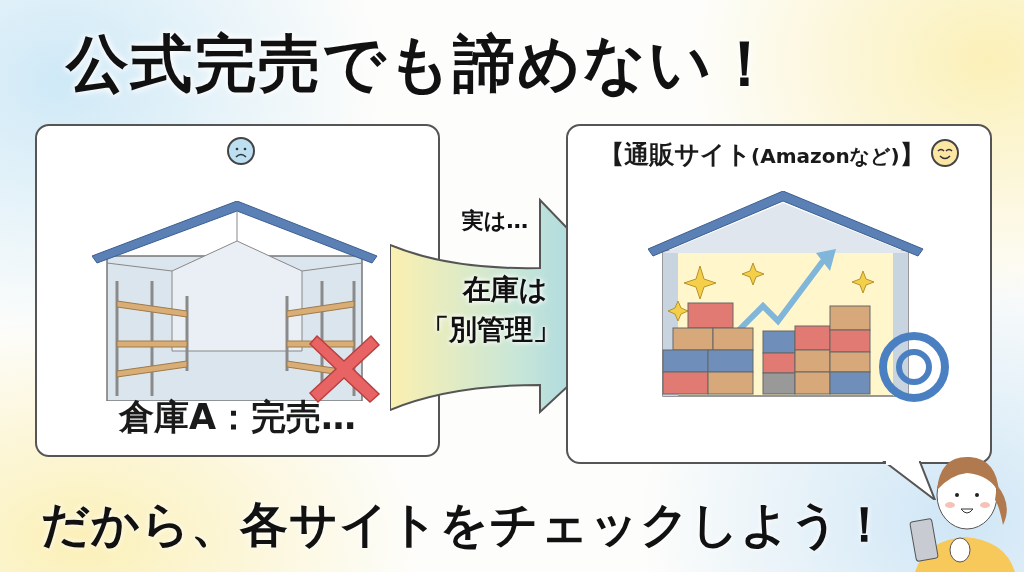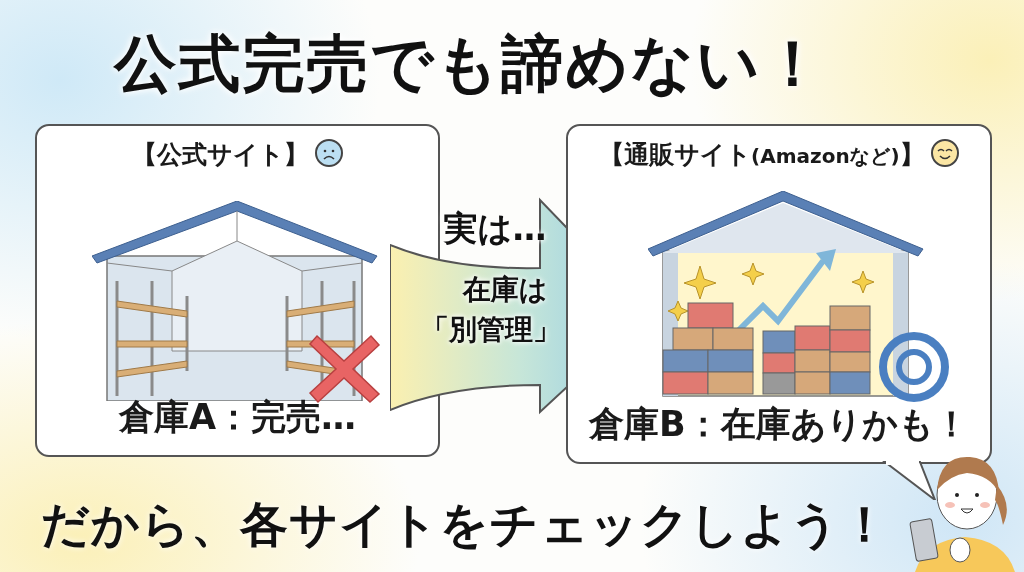--- a/index.html
+++ b/index.html
@@ -11,21 +11,20 @@
       radial-gradient(ellipse 320px 260px at 60px 80px, #cfe9f7 0%, rgba(207,233,247,0) 100%),
       radial-gradient(ellipse 300px 240px at 990px 60px, #fbf0b8 0%, rgba(251,240,184,0) 100%),
       radial-gradient(ellipse 340px 220px at 80px 540px, #fbf0b8 0%, rgba(251,240,184,0) 100%),
       radial-gradient(ellipse 320px 260px at 960px 520px, #cfe6f6 0%, rgba(207,230,246,0) 100%),
       #fdfdfb;
   }
   .title {
     position: absolute; left: 0; top: 22px; width: 844px; text-align: center;
     font-size: 62px; font-weight: bold; color: #111; letter-spacing: 2px;
     text-shadow: 0 0 6px #fff, 0 0 10px #fff;
-    margin-left: 48px;
   }
   .panel {
     position: absolute; background: #fff; border: 2px solid #555; border-radius: 14px;
   }
   .panel-left { left: 35px; top: 124px; width: 405px; height: 333px; }
   .panel-right { left: 566px; top: 124px; width: 426px; height: 340px; }
   .panel-heading {
     position: absolute; top: 12px; width: 100%; text-align: center;
     font-size: 25px; font-weight: bold; color: #1a1a1a;
   }
@@ -41,38 +40,38 @@
     font-size: 35px; font-weight: bold; color: #1a1a1a;
   }
   .illus { position: absolute; }
   .arrow {
     position: absolute; left: 390px; top: 190px; width: 260px; height: 230px;
   }
   .arrow-text {
     position: absolute; left: 395px; width: 220px; text-align: center;
     font-weight: bold; color: #111; text-shadow: 0 0 4px #fff, 0 0 6px #fff;
   }
-  .arrow-t1 { top: 206px; font-size: 34px; left: 420px; width: 150px; }
+  .arrow-t1 { top: 206px; font-size: 22px; left: 420px; width: 150px; }
   .arrow-t2 { top: 270px; font-size: 28px; line-height: 40px; text-align: center; }
   .footer {
     position: absolute; left: 0; top: 493px; width: 930px; text-align: center;
     font-size: 48px; font-weight: bold; color: #111; letter-spacing: 1px;
     text-shadow: 0 0 6px #fff;
   }
   .tail { position: absolute; left: 880px; top: 440px; width: 60px; height: 60px; }
   .person { position: absolute; left: 905px; top: 445px; width: 119px; height: 127px; }
 </style>
 </head>
 <body>
 
 <div class="title">公式完売でも諦めない！</div>
 
 <div class="panel panel-left">
   <div class="panel-heading">
-    <span>【公式サイト】</span><span class="face sad">
+    <span class="face sad">
       <svg width="24" height="24" viewBox="0 0 24 24" style="position:absolute;left:0;top:0">
         <circle cx="8" cy="10" r="1.3" fill="#333"></circle>
           <circle cx="16" cy="10" r="1.3" fill="#333"></circle>
         <path d="M7 18 Q12 13 17 18" stroke="#333" stroke-width="1.6" fill="none"></path>
       </svg>
     </span>
   </div>
   <svg class="illus" style="left:55px;top:75px" width="290" height="200" viewBox="0 0 290 200">
     <rect x="15" y="55" width="255" height="145" fill="#dbe5ee" stroke="#777" stroke-width="1.5"></rect>
     <polygon points="80,70 145,40 210,70 210,150 80,150" fill="#e9eff5" stroke="#888"></polygon>
@@ -172,21 +171,20 @@
       <rect x="182" y="115" width="40" height="24" fill="#d6a87a"></rect>
       <rect x="182" y="139" width="40" height="22" fill="#e07a72"></rect>
       <rect x="182" y="161" width="40" height="20" fill="#d6a87a"></rect>
       <rect x="182" y="181" width="40" height="22" fill="#6f8fba"></rect>
     </g>
   </svg>
   <svg class="illus" style="left:310px;top:205px" width="72" height="72" viewBox="0 0 72 72">
     <circle cx="36" cy="36" r="31" fill="none" stroke="#4a7fc1" stroke-width="8"></circle>
     <circle cx="36" cy="36" r="15" fill="none" stroke="#4a7fc1" stroke-width="6"></circle>
   </svg>
-  <div class="panel-caption">倉庫B：在庫ありかも！</div>
 </div>
 
 <svg class="tail" viewBox="0 0 60 60">
   <polygon points="5,22 40,22 55,60" fill="#fff" stroke="#555" stroke-width="2"></polygon>
   <line x1="6" y1="23" x2="39" y2="23" stroke="#fff" stroke-width="4"></line>
 </svg>
 
 <div class="footer">だから、各サイトをチェックしよう！</div>
 
 <svg class="person" viewBox="0 0 119 127">

